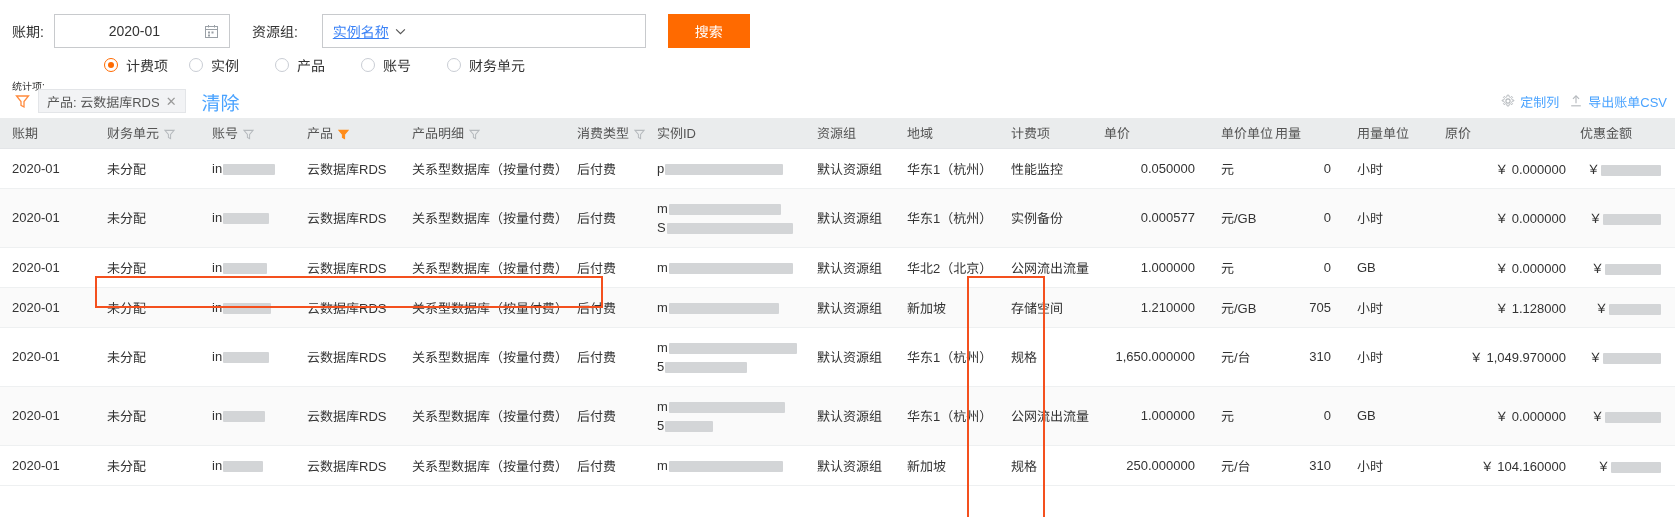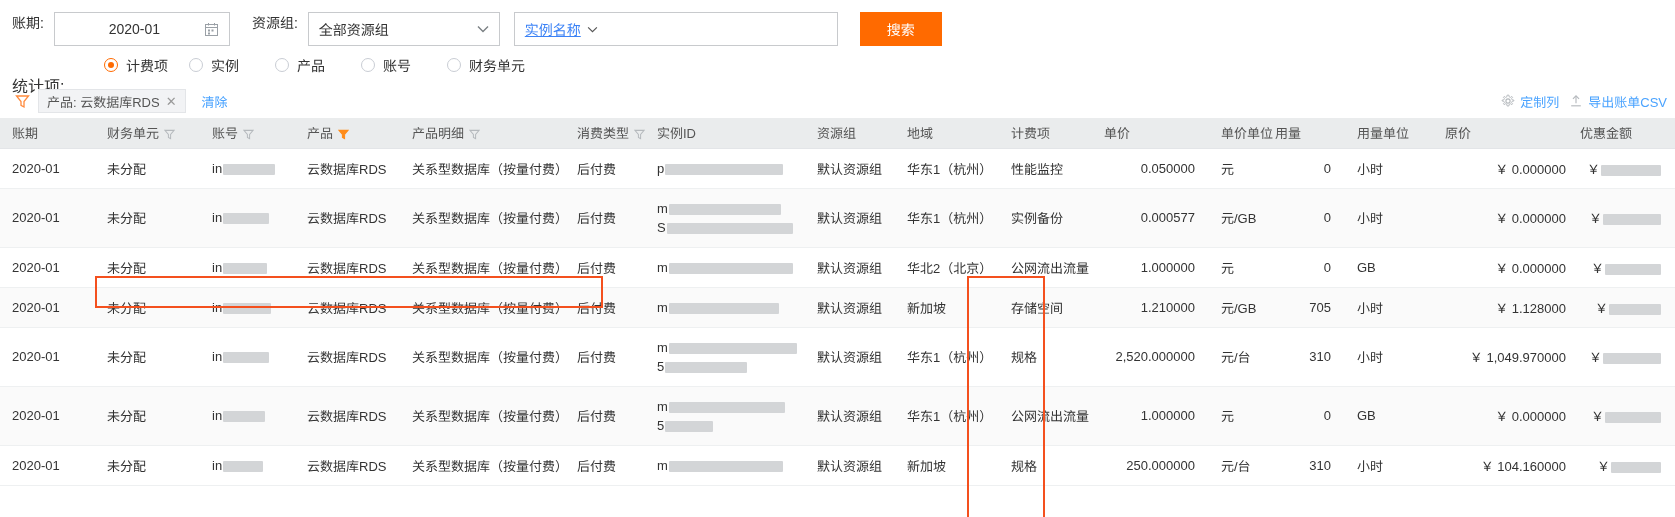--- a/index.html
+++ b/index.html
@@ -9,21 +9,21 @@
     width: 1675px; height: 517px;
     background: #ffffff;
     font-family: "Liberation Sans", "DejaVu Sans", sans-serif;
     color: #333333;
     overflow: hidden;
   }
   .page { position: relative; width: 1675px; height: 517px; background:#fff; }
 
   
   .filter-bar {
-    display: flex; 
+    display: flex; align-items: center;
     padding: 12px 0 0 12px;
     height: 50px;
   }
   .field-label {
     font-size: 14px; color: #333; white-space: nowrap;
     margin-right: 10px;
   }
   .input-box {
     height: 34px;
     border: 1px solid #c8cacd;
@@ -57,21 +57,21 @@
   }
 
   
   .radio-row {
     display: flex; align-items: center;
     padding-left: 12px;
     height: 26px;
     margin-top: 2px;
   }
   .radio-row .row-label {
-    font-size: 16px; color: #333;
+    font-size: 10px; color: #333;
     width: 92px; flex: none; margin-top: 40px;
   }
   .radio-item {
     display: flex; align-items: center;
     margin-right: 0;
     cursor: pointer;
   }
   .radio-item .rdo {
     width: 14px; height: 14px; border-radius: 50%;
     border: 1px solid #c9cdd4; background:#fff;
@@ -96,21 +96,21 @@
   .tag-chip {
     margin-left: 8px;
     height: 24px;
     background: #f2f3f5;
     border: 1px solid #e3e5e8;
     display:flex; align-items:center;
     padding: 0 8px;
     font-size: 13px; color:#555;
   }
   .tag-chip .x { margin-left:6px; color:#999; font-size:13px; cursor:pointer; }
-  .clear-link { margin-left: 16px; font-size:13px; color:#4aa3ff; cursor:pointer; }
+  .clear-link { margin-left: 16px; font-size:19px; color:#4aa3ff; cursor:pointer; }
   .toolbar-right {
     position:absolute; right: 8px; top: 0;
     height: 34px; display:flex; align-items:center; gap: 0;
   }
   .tool-link { display:flex; align-items:center; gap:5px; font-size:13px; color:#4aa3ff; cursor:pointer; }
   .tool-link .ti svg { display:block; }
 
   
   .table-wrap { position: relative; width: 1675px; }
   table.bill { border-collapse: collapse; width: 1675px; table-layout: fixed; }
@@ -172,28 +172,20 @@
           <rect x="4" y="7.5" width="2" height="2" fill="#9aa0a6"></rect>
           <rect x="7.5" y="7.5" width="2" height="2" fill="#9aa0a6"></rect>
           <rect x="4" y="10.5" width="2" height="2" fill="#9aa0a6"></rect>
         </svg>
       </span>
     </div>
 
     <div class="spacer-10"></div>
 
     <span class="field-label">资源组:</span>
-    <div class="input-box select-box">
-      <span>全部资源组</span>
-      <span class="chev">
-        <svg width="12" height="8" viewBox="0 0 12 8">
-            <polyline points="1,1.5 6,6.5 11,1.5" fill="none" stroke="#7b8084" stroke-width="1.4"></polyline>
-          </svg>
-      </span>
-    </div>
 
     <div class="spacer-8"></div>
 
     <div class="input-box instance-box">
       <span class="ins-placeholder">实例名称</span>
       <span class="chev">
         <svg width="11" height="7" viewBox="0 0 12 8">
             <polyline points="1,1.5 6,6.5 11,1.5" fill="none" stroke="#555" stroke-width="1.3"></polyline>
           </svg>
       </span>
@@ -391,21 +383,21 @@
             <td>2020-01</td>
             <td>未分配</td>
             <td>in<span class="redact" style="width:46px"></span></td>
             <td>云数据库RDS</td>
             <td>关系型数据库（按量付费）</td>
             <td>后付费</td>
             <td><span class="cell-ml">m<span class="redact" style="width:128px"></span><br>5<span class="redact" style="width:82px"></span></span></td>
             <td>默认资源组</td>
             <td>华东1（杭州）</td>
             <td>规格</td>
-            <td class="num">2,520.000000</td>
+            <td class="num">1,650.000000</td>
             <td>元/台</td>
             <td class="num">310</td>
             <td>小时</td>
             <td class="num green">￥ 1,049.970000</td>
             <td class="num">￥<span class="redact" style="width:58px"></span></td>
           </tr>
           <tr>
             <td>2020-01</td>
             <td>未分配</td>
             <td>in<span class="redact" style="width:42px"></span></td>

